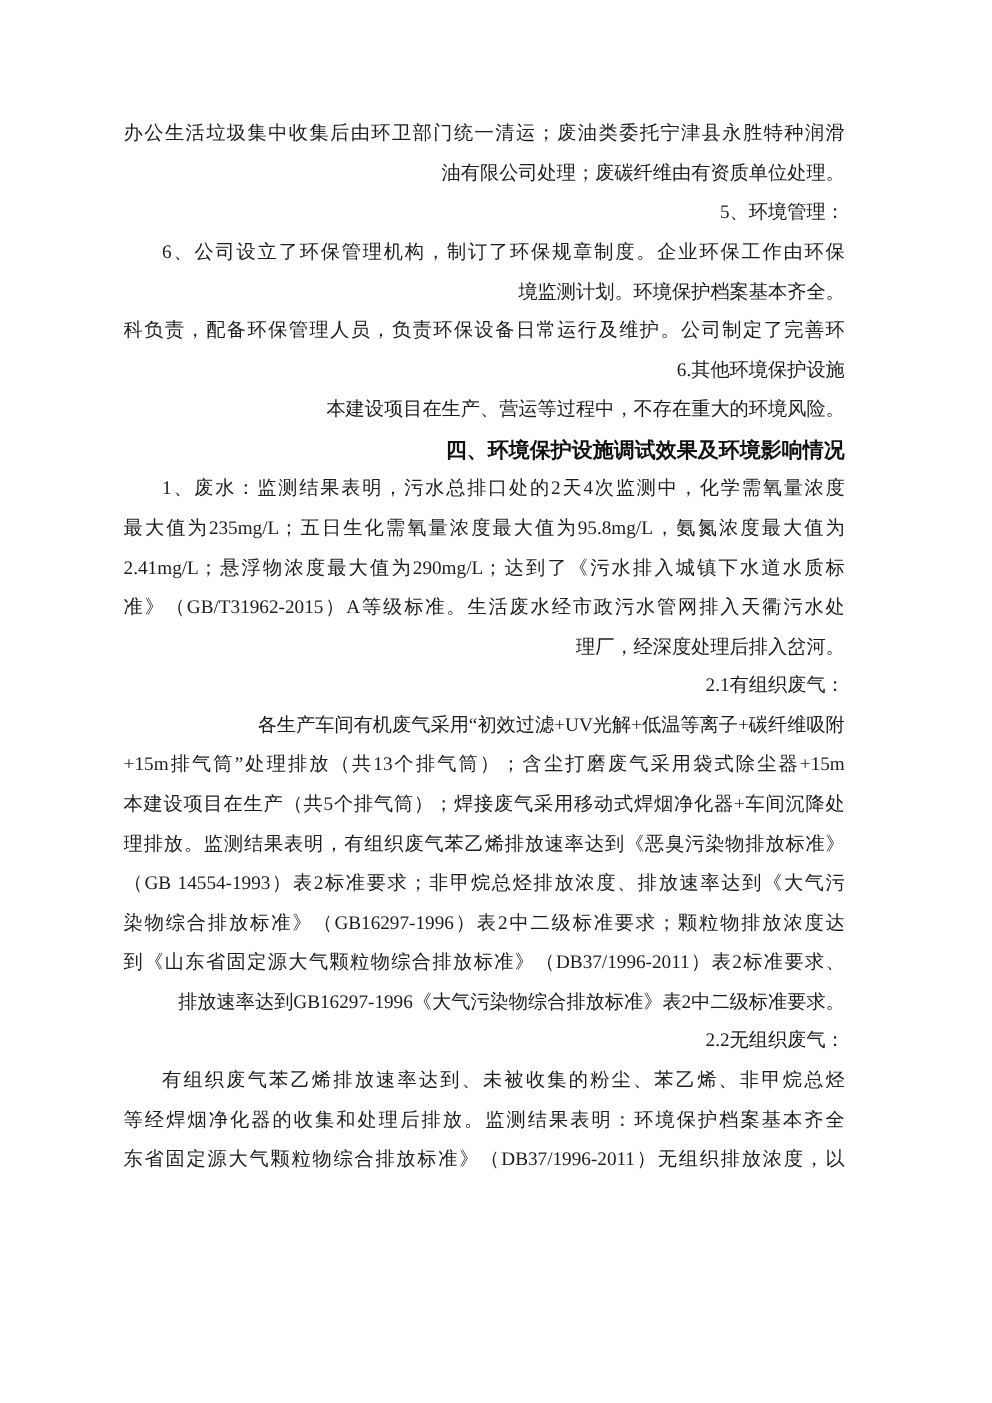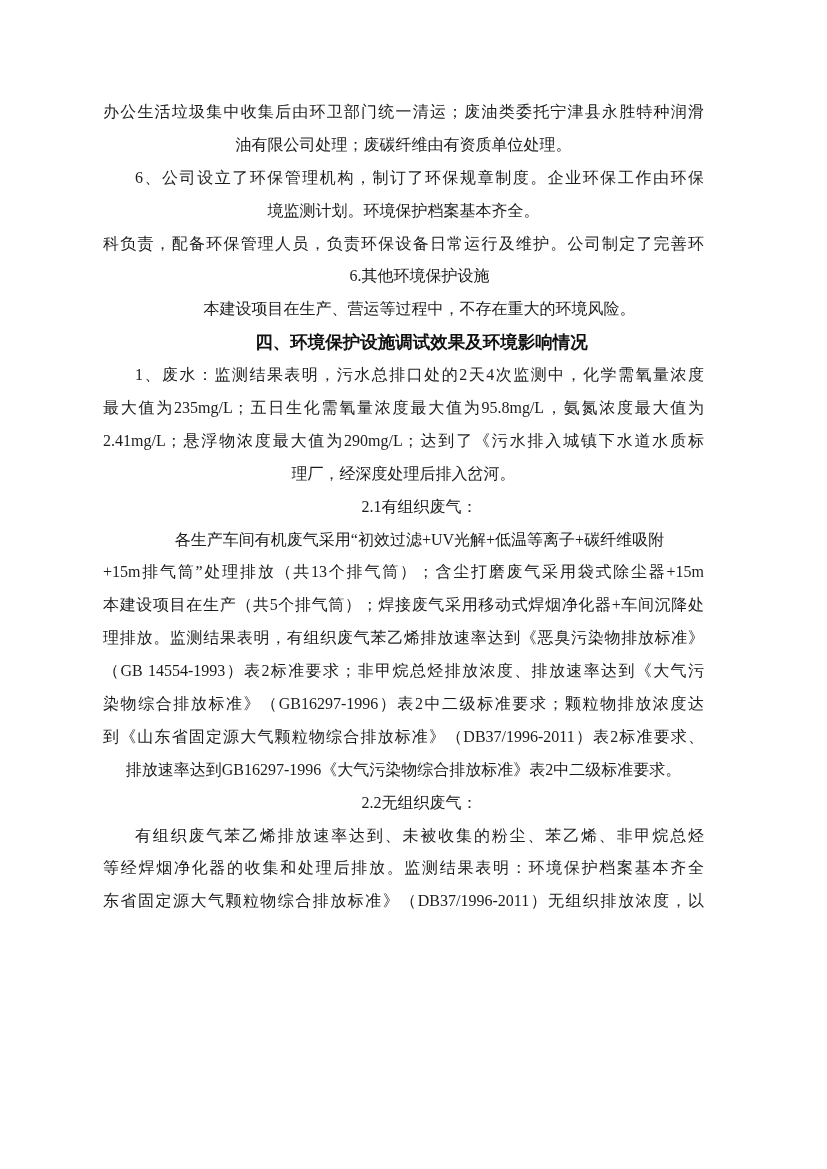--- a/index.html
+++ b/index.html
@@ -15,21 +15,21 @@
   .content{
     position:absolute;
     left:103px;top:96px;
     width:601px;
   }
   .para{margin:0;padding:0;}
   .line{
     font-size:16px;
     line-height:32.9px;
     height:32.9px;
-    text-align:center;
+    text-align:right;
     white-space:normal;
     overflow:hidden;
   }
   .line.j{
     text-align:justify;
     text-align-last:justify;
   }
   .line.ind{padding-left:32px;}
   .line.heading{
     font-family:Liberation Sans, sans-serif;
@@ -42,37 +42,41 @@
 </head>
 <body>
 
 <div class="page">
   <div class="content">
       <div class="para">
         <div class="line j">办公生活垃圾集中收集后由环卫部门统一清运；废油类委托宁津县永胜特种润滑</div>
         <div class="line">油有限公司处理；废碳纤维由有资质单位处理。</div>
       </div>
       <div class="para">
+        <div class="line ind">5、环境管理：</div>
+      </div>
+      <div class="para">
         <div class="line j ind">6、公司设立了环保管理机构，制订了环保规章制度。企业环保工作由环保</div>
         <div class="line">境监测计划。环境保护档案基本齐全。</div>
         <div class="line j">科负责，配备环保管理人员，负责环保设备日常运行及维护。公司制定了完善环</div>
       </div>
       <div class="para">
         <div class="line ind">6.其他环境保护设施</div>
       </div>
       <div class="para">
         <div class="line ind">本建设项目在生产、营运等过程中，不存在重大的环境风险。</div>
       </div>
       <div class="para">
         <div class="line heading">四、环境保护设施调试效果及环境影响情况</div>
       </div>
       <div class="para">
         <div class="line j ind">1、废水：监测结果表明，污水总排口处的2天4次监测中，化学需氧量浓度</div>
         <div class="line j">最大值为235mg/L；五日生化需氧量浓度最大值为95.8mg/L，氨氮浓度最大值为</div>
         <div class="line j">2.41mg/L；悬浮物浓度最大值为290mg/L；达到了《污水排入城镇下水道水质标</div>
+        <div class="line j">准》（GB/T31962-2015）A等级标准。生活废水经市政污水管网排入天衢污水处</div>
         <div class="line">理厂，经深度处理后排入岔河。</div>
       </div>
       <div class="para">
         <div class="line ind">2.1有组织废气：</div>
       </div>
       <div class="para">
         <div class="line ind">各生产车间有机废气采用“初效过滤+UV光解+低温等离子+碳纤维吸附</div>
         <div class="line j">+15m排气筒”处理排放（共13个排气筒）；含尘打磨废气采用袋式除尘器+15m</div>
         <div class="line j">本建设项目在生产（共5个排气筒）；焊接废气采用移动式焊烟净化器+车间沉降处</div>
         <div class="line j">理排放。监测结果表明，有组织废气苯乙烯排放速率达到《恶臭污染物排放标准》</div>

